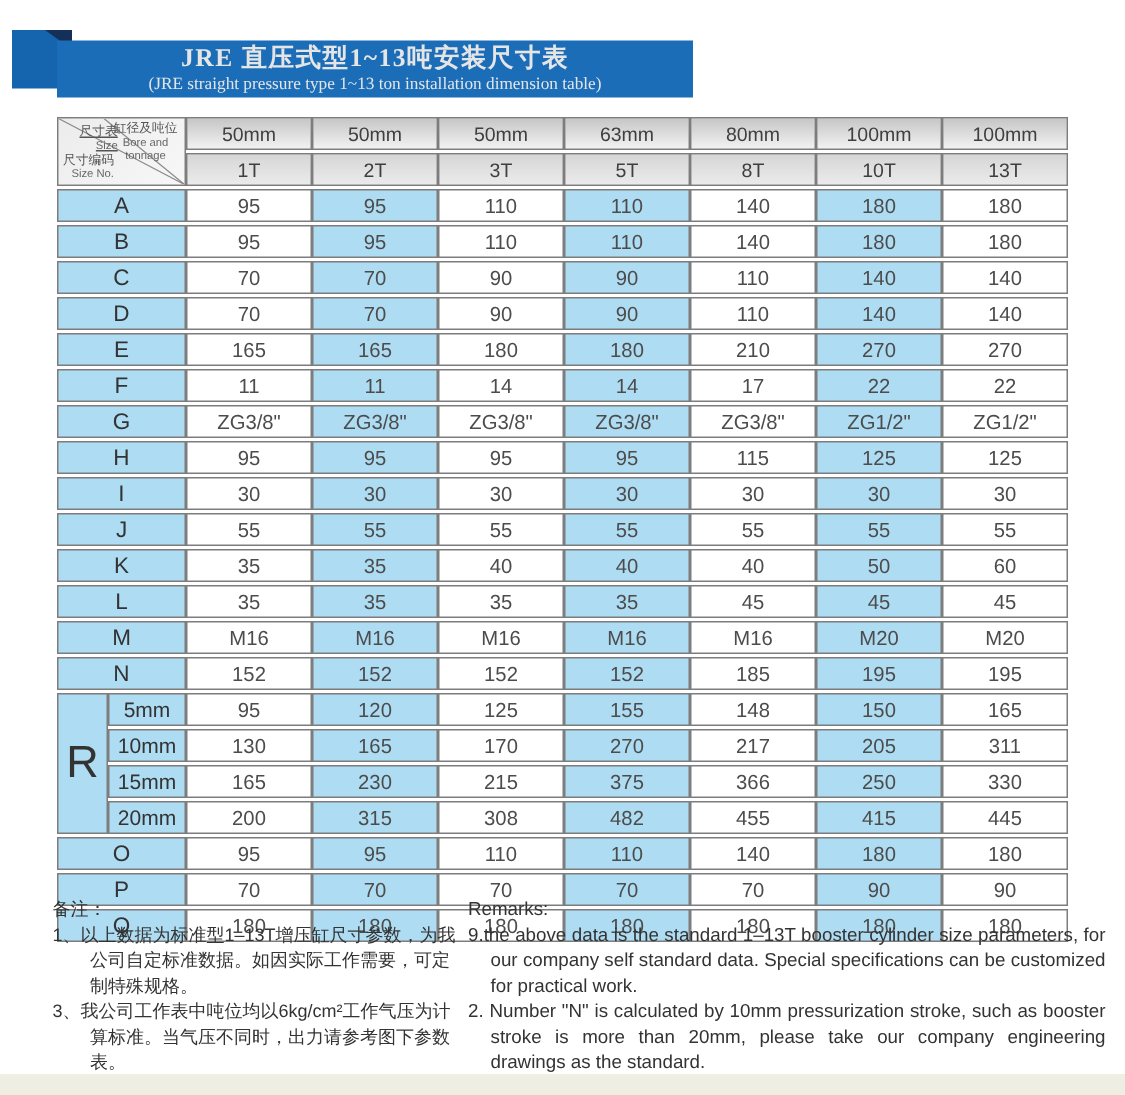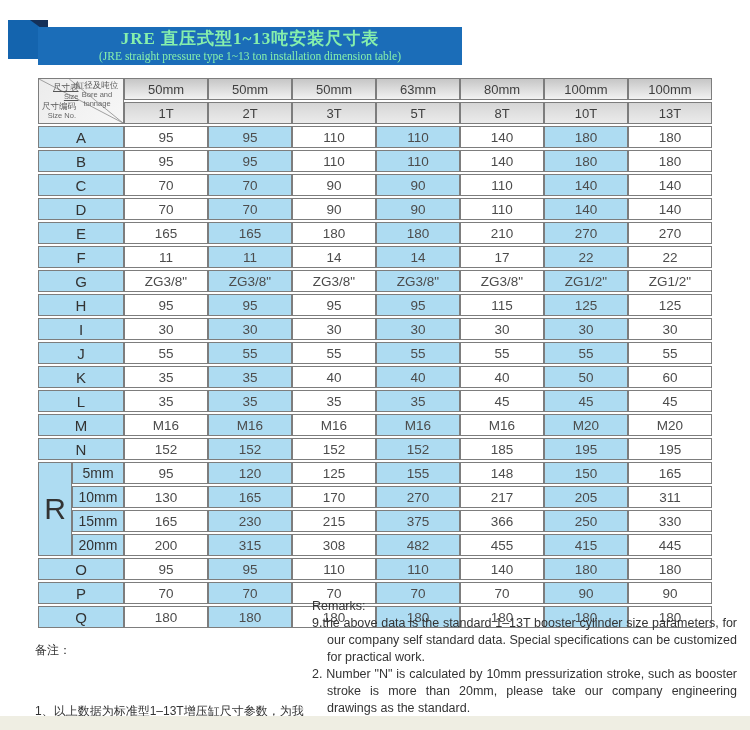--- a/index.html
+++ b/index.html
@@ -7,21 +7,21 @@
     width:750px;height:730px;background:#ffffff;position:relative;overflow:hidden;
     font-family:"Liberation Sans","DejaVu Sans",sans-serif;
   }
   .page{position:absolute;inset:0;}
 
   
   .corner-square{position:absolute;left:8px;top:20px;width:38px;height:39px;background:#1464ae;}
   .corner-fold{position:absolute;left:30px;top:20px;width:18px;height:13px;background:#143059;
     clip-path:polygon(0 0,100% 0,100% 100%);}
   .banner{position:absolute;left:38px;top:27px;width:424px;height:38px;background:#1b6db8;
-    color:#86efac;text-align:center;font-family:"Liberation Serif","DejaVu Serif",serif;}
+    color:#e5e5e5;text-align:center;font-family:"Liberation Serif","DejaVu Serif",serif;}
   .banner-title{font-size:17px;font-weight:bold;letter-spacing:1px;padding-top:2px;line-height:20px;}
   .banner-subtitle{font-size:11.5px;font-weight:normal;line-height:14px;}
 
   
   .dim-table{position:absolute;left:38px;top:76px;width:674px;border-collapse:separate;
     border-spacing:0 2px;table-layout:fixed;}
   .dim-table th,.dim-table td{border:1px solid #7d7d7d;text-align:center;vertical-align:middle;
     overflow:hidden;padding:0;}
   .dim-table thead th{height:20px;font-size:13px;font-weight:normal;color:#3f3f3f;}
   .h-bore{background:linear-gradient(180deg,#c6c6c6,#f2f2f2);}
@@ -37,21 +37,21 @@
   .dim-table tbody th{background:#aedcf2;font-weight:normal;}
   .row-label{font-size:15px;color:#333;height:20px;}
   .row-sub{font-size:14px;color:#333;height:20px;}
   .row-group{font-size:30px;color:#333;}
   .dim-table td{font-size:13.5px;color:#4c4c4c;height:20px;}
   td.blue{background:#aedcf2;}
   td.white{background:#ffffff;}
 
   
   .notes-cn{position:absolute;left:35px;top:598px;width:272px;font-size:12px;color:#333;line-height:17px;}
-  .notes-cn .note-item{padding-left:25px;text-indent:-25px;margin-top:44px;}
+  .notes-cn .note-item{padding-left:25px;text-indent:-25px;}
   .notes-en{position:absolute;left:312px;top:598px;width:425px;font-size:12.5px;color:#333;
     line-height:17px;text-align:justify;}
   .notes-en .note-item{padding-left:15px;text-indent:-15px;}
   .note-heading{padding-left:0;text-indent:0;}
 
   .bottom-bar{position:absolute;left:0;top:716px;width:750px;height:14px;background:#efeee3;}
 </style>
 </head>
 <body>
 

